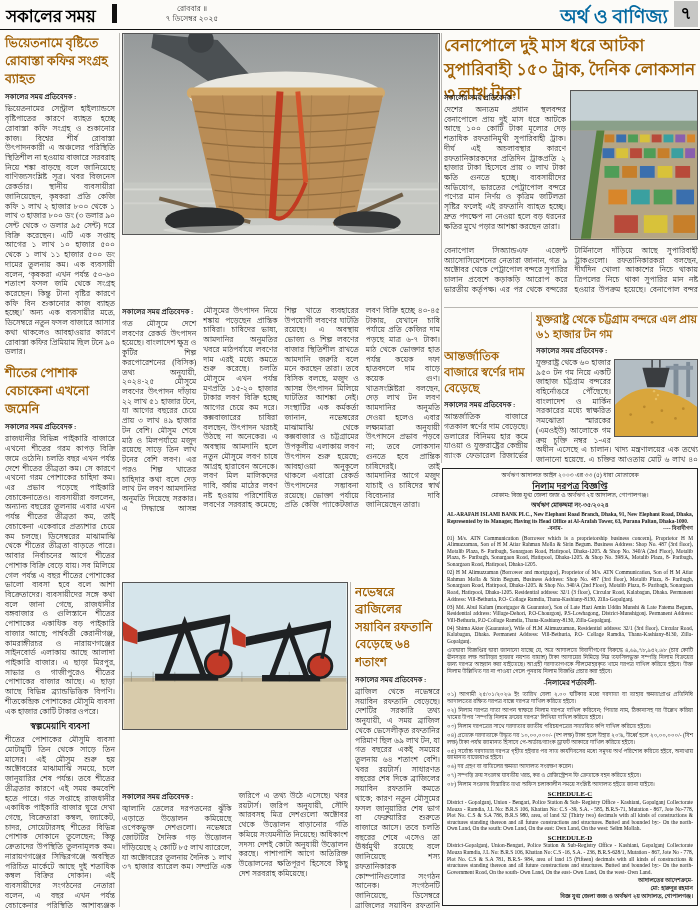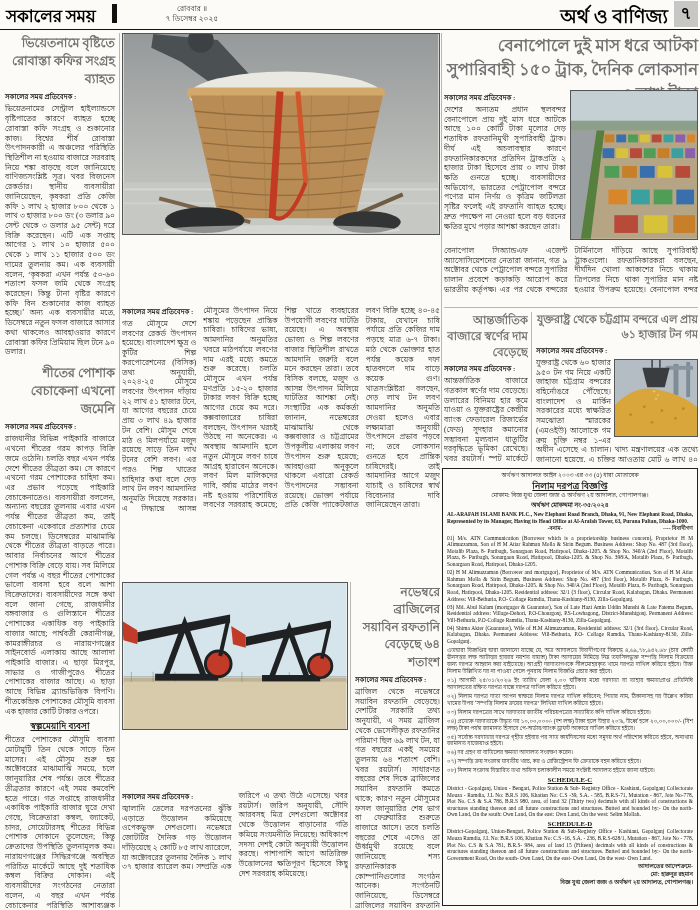--- a/index.html
+++ b/index.html
@@ -4,31 +4,31 @@
 <style>
   *{margin:0;padding:0;box-sizing:border-box;}
   html,body{width:700px;height:910px;}
   body{background:#fbfaf6;font-family:"Liberation Serif",serif;color:#171717;}
   .page{position:relative;width:700px;height:910px;overflow:hidden;background:#fcfbf8;}
   
   .hdr{position:absolute;top:0;left:0;width:700px;height:20px;background:#fcfbf8;}
   .masthead{position:absolute;left:6px;top:3px;font-size:17px;font-weight:bold;color:#000;letter-spacing:-0.3px;}
   .mastbar{position:absolute;left:112px;top:4px;width:5px;height:19px;background:#111;}
   .dateblock{position:absolute;left:144px;top:4px;width:96px;text-align:center;font-size:7.5px;line-height:1.35;color:#222;}
-  .section-title{position:absolute;right:32px;top:2px;font-size:19px;font-weight:bold;color:#000000;}
+  .section-title{position:absolute;right:32px;top:2px;font-size:19px;font-weight:bold;color:#0369a1;}
   .pagenum{position:absolute;right:2px;top:1px;width:24px;height:26px;background:#c7c7c5;color:#000;
            font-size:17px;font-weight:bold;text-align:center;line-height:26px;}
   .hrule{position:absolute;top:29px;left:0;width:700px;border-top:1.5px solid #111;}
   
   .vline{position:absolute;border-left:1px solid #b9b7b2;}
   .hline{position:absolute;border-top:1px solid #b9b7b2;}
-  .headline{font-weight:bold;text-align:right;color:#737373;}
+  .headline{font-weight:bold;text-align:left;color:#a16207;}
   .byline{font-size:7px;font-weight:bold;margin:0 0 1px 0;}
   .bt{font-size:7.6px;line-height:1.28;text-align:justify;color:#1c1c1c;}
-  .subhead{font-size:9px;font-weight:bold;text-align:center;margin:3px 0 1px 0;text-decoration:underline;}
+  .subhead{font-size:9px;font-weight:bold;text-align:center;margin:3px 0 1px 0;}
   .photo{display:block;border:1px solid #555;}
   
   .col-left{position:absolute;left:3px;top:34px;width:115px;height:874px;overflow:hidden;padding:0 3px 0 2px;}
   .h-sm{font-size:12.5px;line-height:1.45;margin-bottom:3px;}
   
   .salt-photo{position:absolute;left:122px;top:33px;}
   .salt-head{position:absolute;left:122px;top:240px;width:318px;font-size:23px;line-height:1.35;}
   .salt-body{position:absolute;left:122px;top:306px;width:318px;height:272px;overflow:hidden;
              column-count:4;column-gap:7px;}
   
@@ -38,21 +38,21 @@
   
   .soy{position:absolute;left:355px;top:584px;width:85px;height:324px;overflow:hidden;}
   .soy .h-sm{font-size:12px;}
   
   .ben-head{position:absolute;left:444px;top:34px;width:254px;font-size:16.5px;line-height:1.45;}
   .ben-col{position:absolute;left:444px;top:92px;width:122px;height:152px;overflow:hidden;}
   .truck-photo{position:absolute;left:570px;top:90px;}
   .ben-wide{position:absolute;left:444px;top:246px;width:254px;height:58px;overflow:hidden;column-count:2;column-gap:7px;}
   
   .gold{position:absolute;left:444px;top:312px;width:84px;height:150px;overflow:hidden;}
-  .gold .h-sm{font-size:11.5px;line-height:1.4;}
+  .gold .h-sm{font-size:11.5px;line-height:1.4;margin-top:36px;}
   .wheat{position:absolute;left:536px;top:312px;width:162px;height:150px;overflow:hidden;}
   .wheat-head{font-size:11px;line-height:1.4;margin-bottom:2px;}
   .wheat-photo{float:right;margin:1px 0 2px 3px;}
   
   .notice{position:absolute;left:442px;top:468px;width:256px;height:438px;border:1.5px solid #222;
           padding:3px 4px;overflow:hidden;background:#fcfbf8;font-family:"Liberation Serif",serif;}
   .nt-c{text-align:center;font-size:6px;line-height:1.3;}
   .nt-title{text-align:center;font-size:9px;font-weight:bold;text-decoration:underline;line-height:1.4;}
   .nt-case{text-align:center;font-size:6.2px;font-weight:bold;line-height:1.5;}
   .nt-p{font-size:5.4px;line-height:1.22;text-align:justify;margin-top:1.5px;}
@@ -275,20 +275,21 @@
     <div class="nt-vs">
       <span></span>
       <span>-বনাম-</span>
       <span>---- বিবাদীগণ</span>
     </div>
     <div class="nt-p">01) M/s. ATN Communication (Borrower which is a proprietorship business concern), Proprietor H M Alimuzzaman, Son of H M Atiar Rahman Molla &amp; Sirin Begum. Business Address: Shop No. 487 (3rd floor), Motalib Plaza, 8- Paribagh, Sonargaon Road, Hatirpool, Dhaka-1205. &amp; Shop No. 340/A (2nd Floor), Motalib Plaza, 8- Paribagh, Sonargaon Road, Hatirpool, Dhaka-1205. &amp; Shop No. 398/A, Motalib Plaza, 8- Paribagh, Sonargaon Road, Hatirpool, Dhaka-1205.</div>
     <div class="nt-p">02) H M Alimuzzaman (Borrower and mortgagor), Proprietor of M/s. ATN Communication, Son of H M Atiar Rahman Molla &amp; Sirin Begum, Business Address: Shop No. 487 (3rd floor), Motalib Plaza, 8- Paribagh, Sonargaon Road, Hatirpool, Dhaka-1205. &amp; Shop No. 340/A (2nd Floor), Motalib Plaza, 8- Paribagh, Sonargaon Road, Hatirpool, Dhaka-1205. Residential address: 32/1 (3 floor), Circular Road, Kalabagan, Dhaka. Permanent Address: Vill-Bethuria, P.O- Collage Ramdia, Thana-Kashiany-8130, Zilla-Gopalganj.</div>
     <div class="nt-p">03) Md. Abul Kalam (mortgagor &amp; Guarantor), Son of Late Hazi Amin Uddin Munshi &amp; Late Fatema Begum, Residential address: Village-Dehori, P.O-Chourgonj, P.S-Lowhagong, District-Munshigonj. Permanent Address: Vill-Bethuria, P.O-Collage Ramdia, Thana-Kashiany-8130, Zilla-Gopalganj.</div>
     <div class="nt-p">04) Shima Akter (Guarantor), Wife of H.M Alimuzzaman, Residential address: 32/1 (3rd floor), Circular Road, Kalabagan, Dhaka. Permanent Address: Vill-Bethuria, P.O- Collage Ramdia, Thana-Kashiany-8130, Zilla-Gopalganj.</div>
     <div class="nt-bn">এতদ্বারা বিজ্ঞপ্তির দ্বারা জানানো যাচ্ছে যে, অত্র আদালতে বিবাদীগণের বিরুদ্ধে ৪,৬৯,৭৮,৯৫২.৬৮ (চার কোটি ঊনসত্তর লক্ষ আটাত্তর হাজার নয়শত বায়ান্ন) টাকা আদায়ের নিমিত্তে নিম্ন তফসিলভুক্ত সম্পত্তি নিলাম বিক্রয়ের জন্য দরপত্র আহ্বান করা যাইতেছে। আগ্রহী দরদাতাগণকে সীলমোহরকৃত খামে দরপত্র দাখিল করিতে হইবে। উক্ত নিলাম উল্লিখিত দর না পাওয়া গেলে পুনরায় নিলাম বিজ্ঞপ্তি প্রচার করা হইবে।</div>
+    <div class="nt-terms-title">-নিলামের শর্তাবলী-</div>
     <div class="nt-bn">০১) আগামী ২৫/০১/২০২৬ ইং তারিখ বেলা ২.০০ ঘটিকার মধ্যে দরদাতা বা তাহার ক্ষমতাপ্রাপ্ত প্রতিনিধি আদালতের রক্ষিত দরপত্র বাক্সে দরপত্র দাখিল করিতে হইবে।</div>
     <div class="nt-bn">০২) নিলাম দরপত্র দাতা আপন স্বাক্ষরে নিলাম দরপত্র দাখিল করিবেন; পিতার নাম, ঠিকানাসহ দর উল্লেখ করিয়া খামের উপর ‘সম্পত্তি নিলাম ক্রয়ের দরপত্র’ লিখিয়া দাখিল করিতে হইবে।</div>
     <div class="nt-bn">০৩) নিলাম দরপত্রের সাথে দরদাতার জাতীয় পরিচয়পত্রের সত্যায়িত কপি দাখিল করিতে হইবে।</div>
     <div class="nt-bn">০৪) প্রত্যেক দরদাতাকে উদ্ধৃত দর ১০,০০,০০০/- (দশ লক্ষ) টাকা হলে উহার ২০%, উর্ধ্বে হলে ২০,০০,০০০/- (বিশ লক্ষ) টাকা পর্যন্ত জামানত হিসাবে পে-অর্ডার/ব্যাংক ড্রাফট আকারে দাখিল করিতে হইবে।</div>
     <div class="nt-bn">০৫) সর্বোচ্চ দরদাতার দরপত্র গৃহীত হইবার পর সাত কার্যদিবসের মধ্যে সমুদয় অর্থ পরিশোধ করিতে হইবে, অন্যথায় জামানত বাজেয়াপ্ত হইবে।</div>
     <div class="nt-bn">০৬) দর গ্রহণ বা বাতিলের ক্ষমতা আদালত সংরক্ষণ করেন।</div>
     <div class="nt-bn">০৭) সম্পত্তি ক্রয় সংক্রান্ত যাবতীয় খরচ, কর ও রেজিস্ট্রেশন ফি ক্রেতাকে বহন করিতে হইবে।</div>
     <div class="nt-bn">০৮) নিলাম সংক্রান্ত বিস্তারিত তথ্য অফিস চলাকালীন সময়ে সংশ্লিষ্ট আদালত হইতে জানা যাইবে।</div>
     <div class="nt-sched-title">SCHEDULE-C</div>
     <div class="nt-p">District - Gopalganj, Union - Bengari, Police Station &amp; Sub- Registry Office - Kashiani, Gopalganj Collectorate Mouza - Ramdia, J.L No: B.R.S 106, Khatian No: C.S -39, S.A. - 585, B.R.S-71, Mutation - 867, Jote No-778, Plot No. C.S &amp; S.A 786, B.R.S 980, area, of land 32 (Thirty two) decimals with all kinds of constructions &amp; structures standing thereon and all future constructions and structures. Butted and bounded by:- On the north- Own Land, On the south: Own Land, On the east: Own Land, On the west: Selim Mollah.</div>

